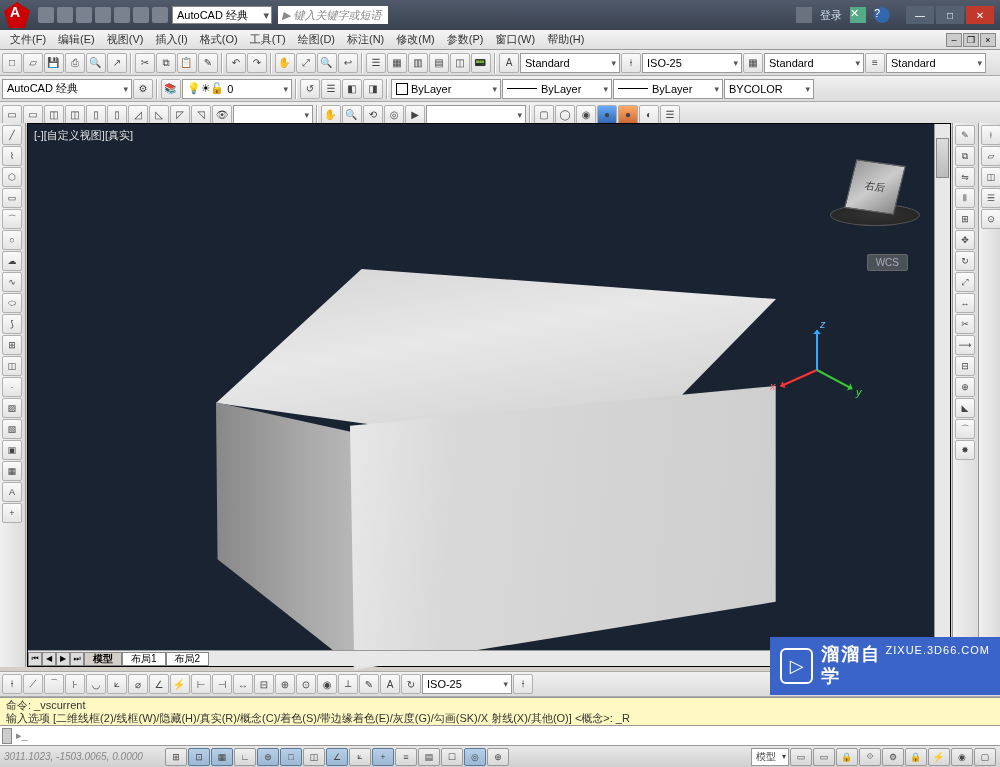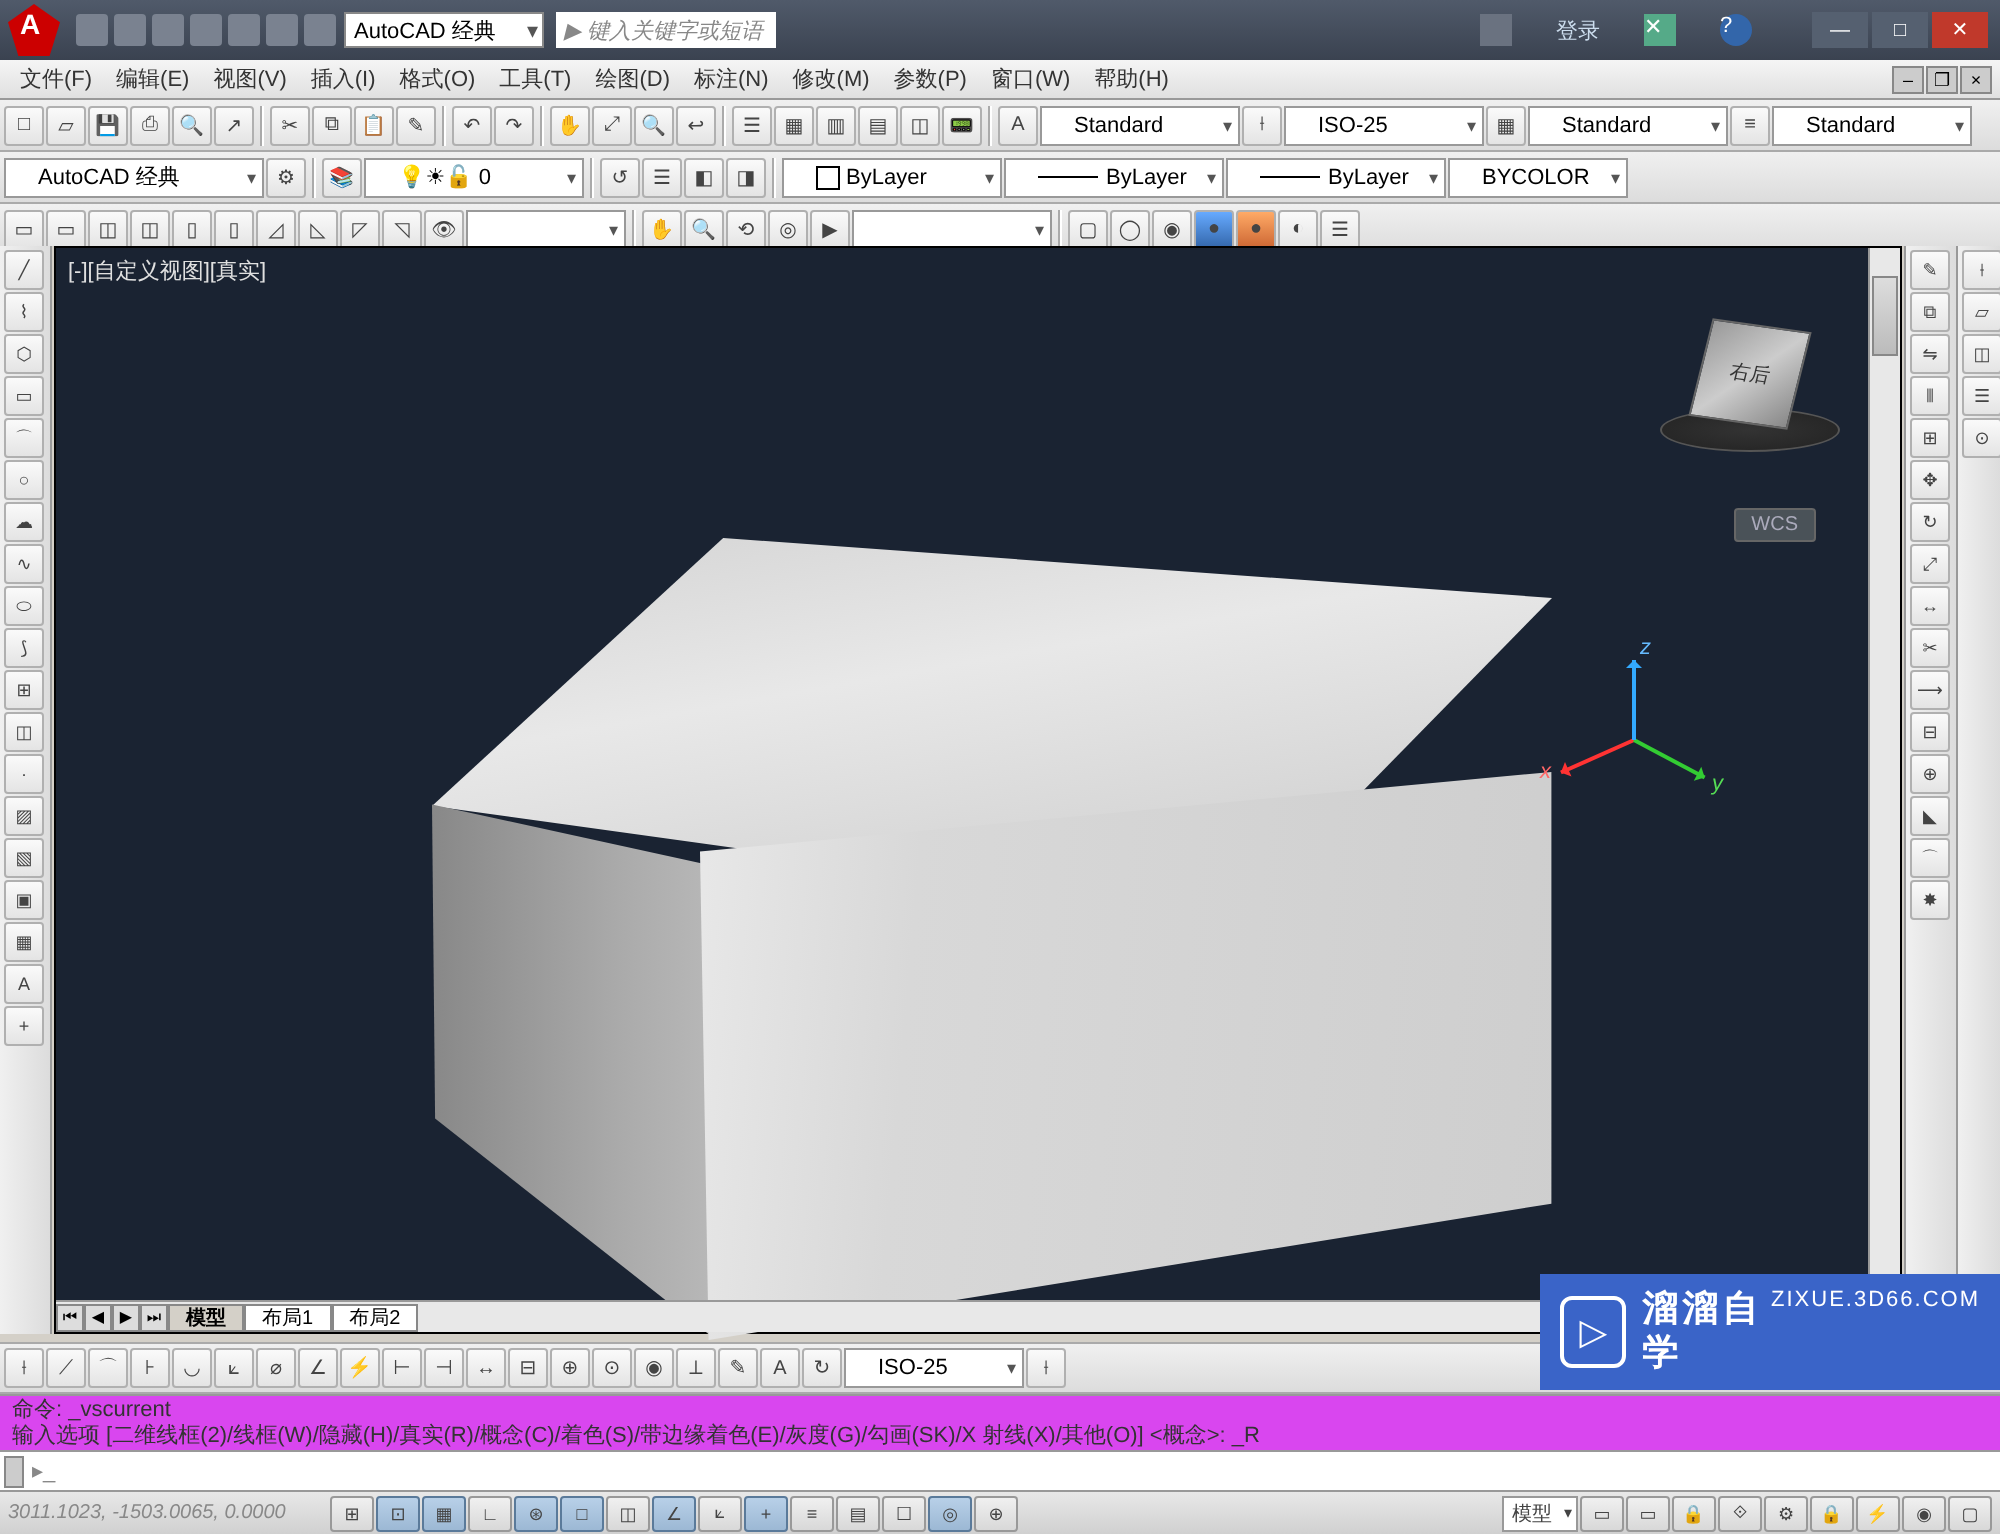--- a/index.html
+++ b/index.html
@@ -11,38 +11,38 @@
 .app-logo::after{content:"A";position:absolute;left:6px;top:2px;color:#fff;font-weight:bold;font-size:14px;}
 .qat { display:flex; gap:3px; margin:0 4px; }
 .qat .ico { width:16px; height:16px; background:#7a8290; border-radius:2px; }
 .ws-dd { background:#fff; border:1px solid #888; height:18px; padding:0 14px 0 4px; font-size:11px; color:#000; display:flex; align-items:center; position:relative; min-width:100px;}
 .ws-dd::after{content:"▾";position:absolute;right:2px;color:#555;}
 .titlebar .tabs { display:flex; margin-left:6px; align-items:flex-end; height:100%; }
 .ttab { padding:4px 12px; background:#2d3440; color:#cde; border-radius:4px 4px 0 0; margin-right:2px; font-size:11px;}
 .ttab.active { background:#5b7fa6; color:#fff; }
 .ttab.open { background:#4a6a8a; }
 .searchbox { background:#fff; height:18px; min-width:110px; margin-left:6px; display:flex; align-items:center; padding:0 4px; font-size:11px; color:#888; font-style:italic;}
-.title-right { margin-left:auto; display:flex; gap:22px; align-items:center; padding-right:6px;}
+.title-right { margin-left:auto; display:flex; gap:8px; align-items:center; padding-right:6px;}
 .title-right .ico{width:16px;height:16px;background:#6a7280;}
 .login { color:#cde; font-size:11px;}
 .winbtns{display:flex;gap:2px;margin-left:8px;}
 .winbtn{width:28px;height:18px;background:#556070;display:flex;align-items:center;justify-content:center;color:#fff;font-size:10px;}
 .winbtn.close{background:#c0392b;}
 
 
 .menubar{height:20px;background:linear-gradient(#f5f5f5,#e0e0e0);display:flex;align-items:center;padding:0 4px;border-bottom:1px solid #999;}
 .menubar .mi{padding:0 6px;font-size:11px;color:#333;}
 .doc-winbtns{margin-left:auto;display:flex;gap:1px;}
 .doc-winbtns div{width:16px;height:14px;background:#ccc;border:1px solid #888;font-size:9px;display:flex;align-items:center;justify-content:center;}
 
 
 .tbrow{height:26px;background:linear-gradient(#f0f0f0,#dcdcdc);border-bottom:1px solid #aaa;display:flex;align-items:center;padding:0 2px;gap:1px;}
 .tbtn{width:20px;height:20px;background:linear-gradient(#fafafa,#e4e4e4);border:1px solid #b0b0b0;border-radius:2px;display:flex;align-items:center;justify-content:center;font-size:10px;color:#444;}
 .sep{width:2px;height:20px;border-left:1px solid #aaa;border-right:1px solid #fff;margin:0 2px;}
-.dd{height:20px;background:#fff;border:1px solid #999;padding:0 16px 0 16px;font-size:11px;display:flex;align-items:center;position:relative;min-width:80px;}
+.dd{height:20px;background:#fff;border:1px solid #999;padding:0 16px 0 4px;font-size:11px;display:flex;align-items:center;position:relative;min-width:80px;}
 .dd::after{content:"▾";position:absolute;right:3px;color:#555;font-size:9px;}
 .dd.wide{min-width:100px;}
 .swatch{width:12px;height:12px;border:1px solid #000;background:#fff;margin-right:3px;}
 
 
 .main{position:absolute;top:123px;left:0;right:0;bottom:100px;display:flex;}
 .vtoolbar{width:26px;background:linear-gradient(90deg,#f0f0f0,#dcdcdc);border-right:1px solid #999;display:flex;flex-direction:column;padding:2px;gap:1px;}
 .vtoolbar.right{border-right:none;border-left:1px solid #999;}
 .vtbtn{width:20px;height:20px;background:linear-gradient(#fafafa,#e4e4e4);border:1px solid #b0b0b0;border-radius:2px;font-size:9px;color:#444;display:flex;align-items:center;justify-content:center;}
 
@@ -79,21 +79,21 @@
 .scroll-v .thumb{position:absolute;left:1px;right:1px;top:14px;height:40px;background:linear-gradient(#ddd,#bbb);border:1px solid #888;}
 .scroll-h{position:absolute;left:0;right:16px;bottom:0;height:16px;background:#e8e8e8;border-top:1px solid #999;display:flex;align-items:center;}
 .scroll-h .navbtn{width:14px;height:14px;background:#ddd;border:1px solid #888;font-size:8px;display:flex;align-items:center;justify-content:center;}
 .ltab{padding:0 8px;height:14px;background:#fff;border:1px solid #888;font-size:10px;display:flex;align-items:center;}
 .ltab.active{background:#d4d0c8;font-weight:bold;}
 
 
 .dimbar{height:26px;background:linear-gradient(#f0f0f0,#dcdcdc);border-top:1px solid #aaa;border-bottom:1px solid #aaa;display:flex;align-items:center;padding:0 2px;gap:1px;}
 
 
-.cmdhist{height:28px;background:#d946ef;border-top:1px solid #999;font-family:monospace;font-size:11px;padding:1px 6px;line-height:13px;color:#333;overflow:hidden;}
+.cmdhist{height:28px;background:#fef9c3;border-top:1px solid #999;font-family:monospace;font-size:11px;padding:1px 6px;line-height:13px;color:#333;overflow:hidden;}
 .cmdline{height:20px;background:#fff;border-top:1px solid #999;display:flex;align-items:center;padding:0 2px;}
 .cmdline .handle{width:10px;height:16px;background:#ccc;border:1px solid #888;}
 .cmdline input{flex:1;border:none;outline:none;font-family:monospace;font-size:11px;padding:0 4px;font-style:italic;color:#888;margin-left:4px;}
 
 
 .statusbar{height:22px;background:linear-gradient(#e8e8e8,#d0d0d0);border-top:1px solid #999;display:flex;align-items:center;padding:0 4px;font-size:10px;color:#444;gap:1px;}
 .coords{min-width:160px;color:#888;font-style:italic;}
 .sbtn{width:22px;height:18px;background:linear-gradient(#f0f0f0,#d8d8d8);border:1px solid #999;border-radius:2px;display:flex;align-items:center;justify-content:center;font-size:9px;}
 .sbtn.on{background:linear-gradient(#b8d0e8,#9cb8d4);border-color:#5a7a9a;}
 .sdd{padding:0 12px 0 4px;height:18px;background:#fff;border:1px solid #999;font-size:10px;display:flex;align-items:center;position:relative;}

